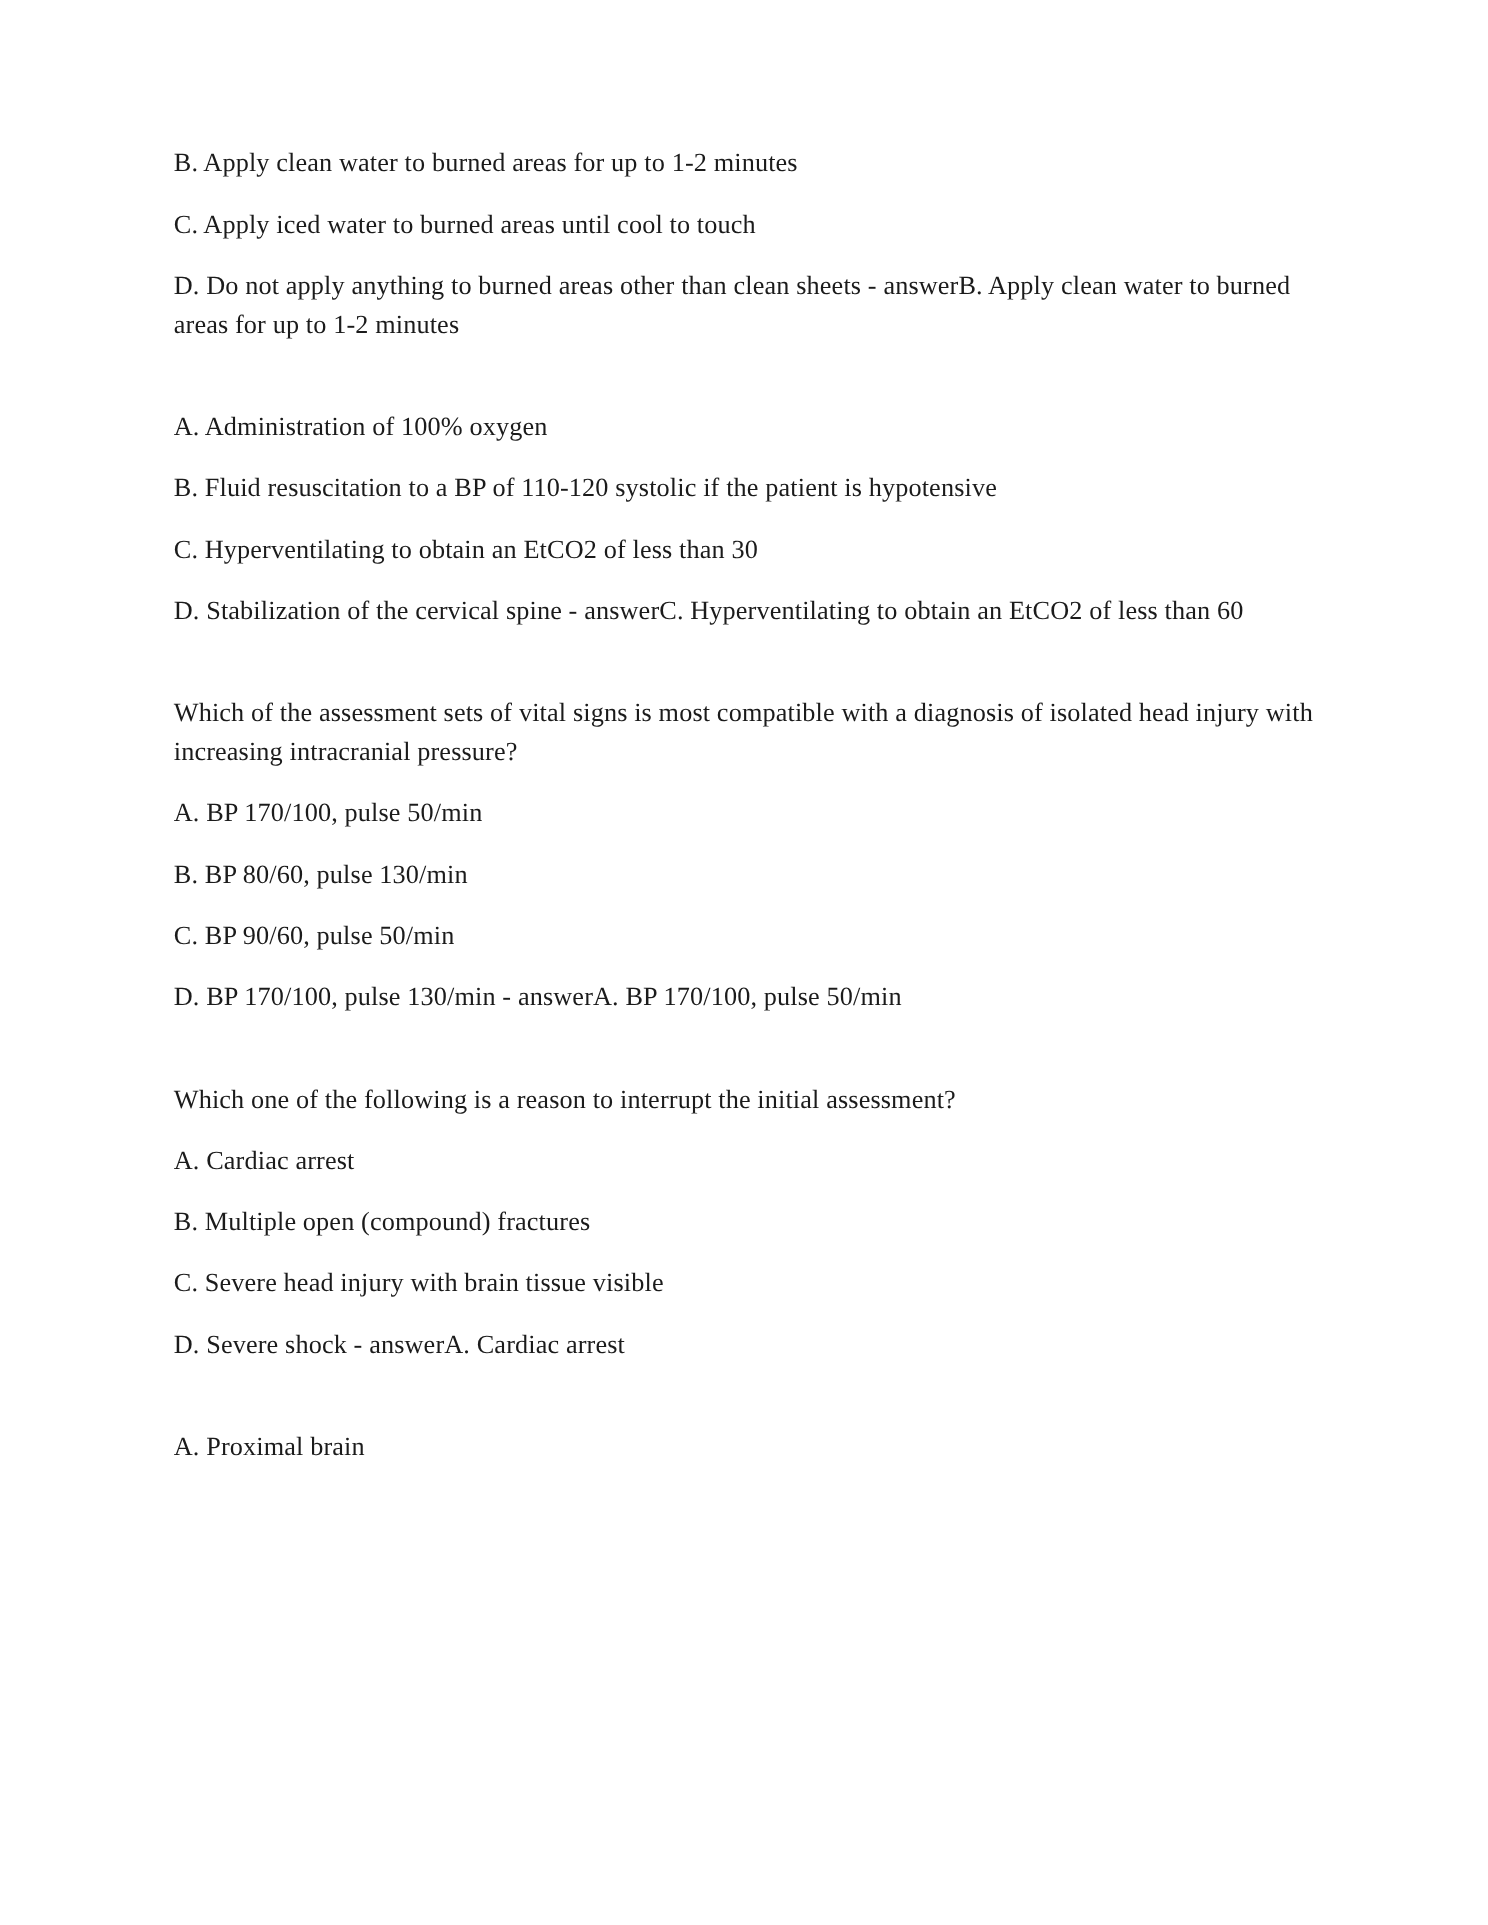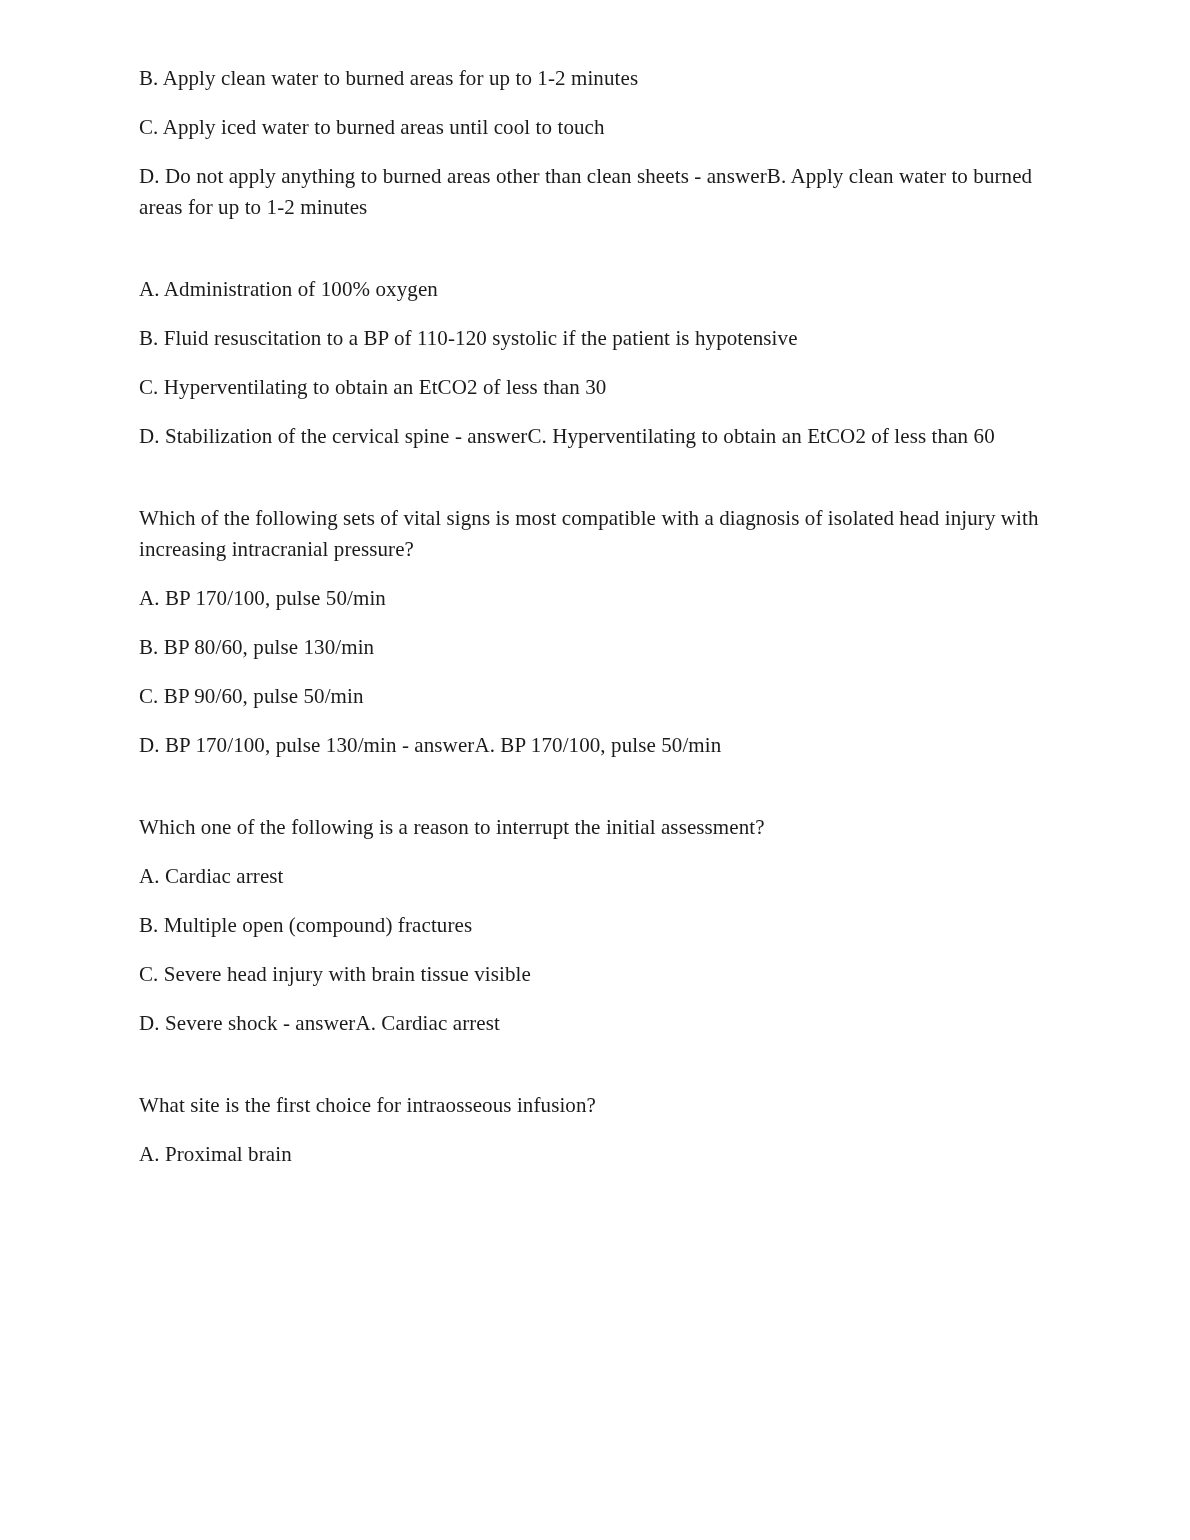--- a/index.html
+++ b/index.html
@@ -7,21 +7,21 @@
     padding: 0;
     background: #ffffff;
   }
   body {
     width: 1190px;
     height: 1540px;
     overflow: hidden;
   }
   .doc {
     box-sizing: border-box;
-    padding: 63px 133px 0 139px;
+    padding: 115px 133px 0 139px;
     width: 1190px;
   }
   .qblock {
     margin: 0 0 51px 0;
   }
   .qblock:last-child {
     margin-bottom: 0;
   }
   .para {
     font-family: "Liberation Serif", "DejaVu Serif", serif;
@@ -44,33 +44,32 @@
   </section>
 
   <section class="qblock">
     <p class="para">A. Administration of 100% oxygen</p>
     <p class="para">B. Fluid resuscitation to a BP of 110-120 systolic if the patient is hypotensive</p>
     <p class="para">C. Hyperventilating to obtain an EtCO2 of less than 30</p>
     <p class="para">D. Stabilization of the cervical spine - answerC. Hyperventilating to obtain an EtCO2 of less than 60</p>
   </section>
 
   <section class="qblock">
-    <p class="para">Which of the following sets of vital signs is most compatible with a diagnosis of isolated head injury with increasing intracranial pressure?</p>
+    <p class="para">Which of the assessment sets of vital signs is most compatible with a diagnosis of isolated head injury with increasing intracranial pressure?</p>
     <p class="para">A. BP 170/100, pulse 50/min</p>
     <p class="para">B. BP 80/60, pulse 130/min</p>
     <p class="para">C. BP 90/60, pulse 50/min</p>
     <p class="para">D. BP 170/100, pulse 130/min - answerA. BP 170/100, pulse 50/min</p>
   </section>
 
   <section class="qblock">
     <p class="para">Which one of the following is a reason to interrupt the initial assessment?</p>
     <p class="para">A. Cardiac arrest</p>
     <p class="para">B. Multiple open (compound) fractures</p>
     <p class="para">C. Severe head injury with brain tissue visible</p>
     <p class="para">D. Severe shock - answerA. Cardiac arrest</p>
   </section>
 
   <section class="qblock">
-    <p class="para">What site is the first choice for intraosseous infusion?</p>
     <p class="para">A. Proximal brain</p>
   </section>
 
 </div>
 
 </body></html>

